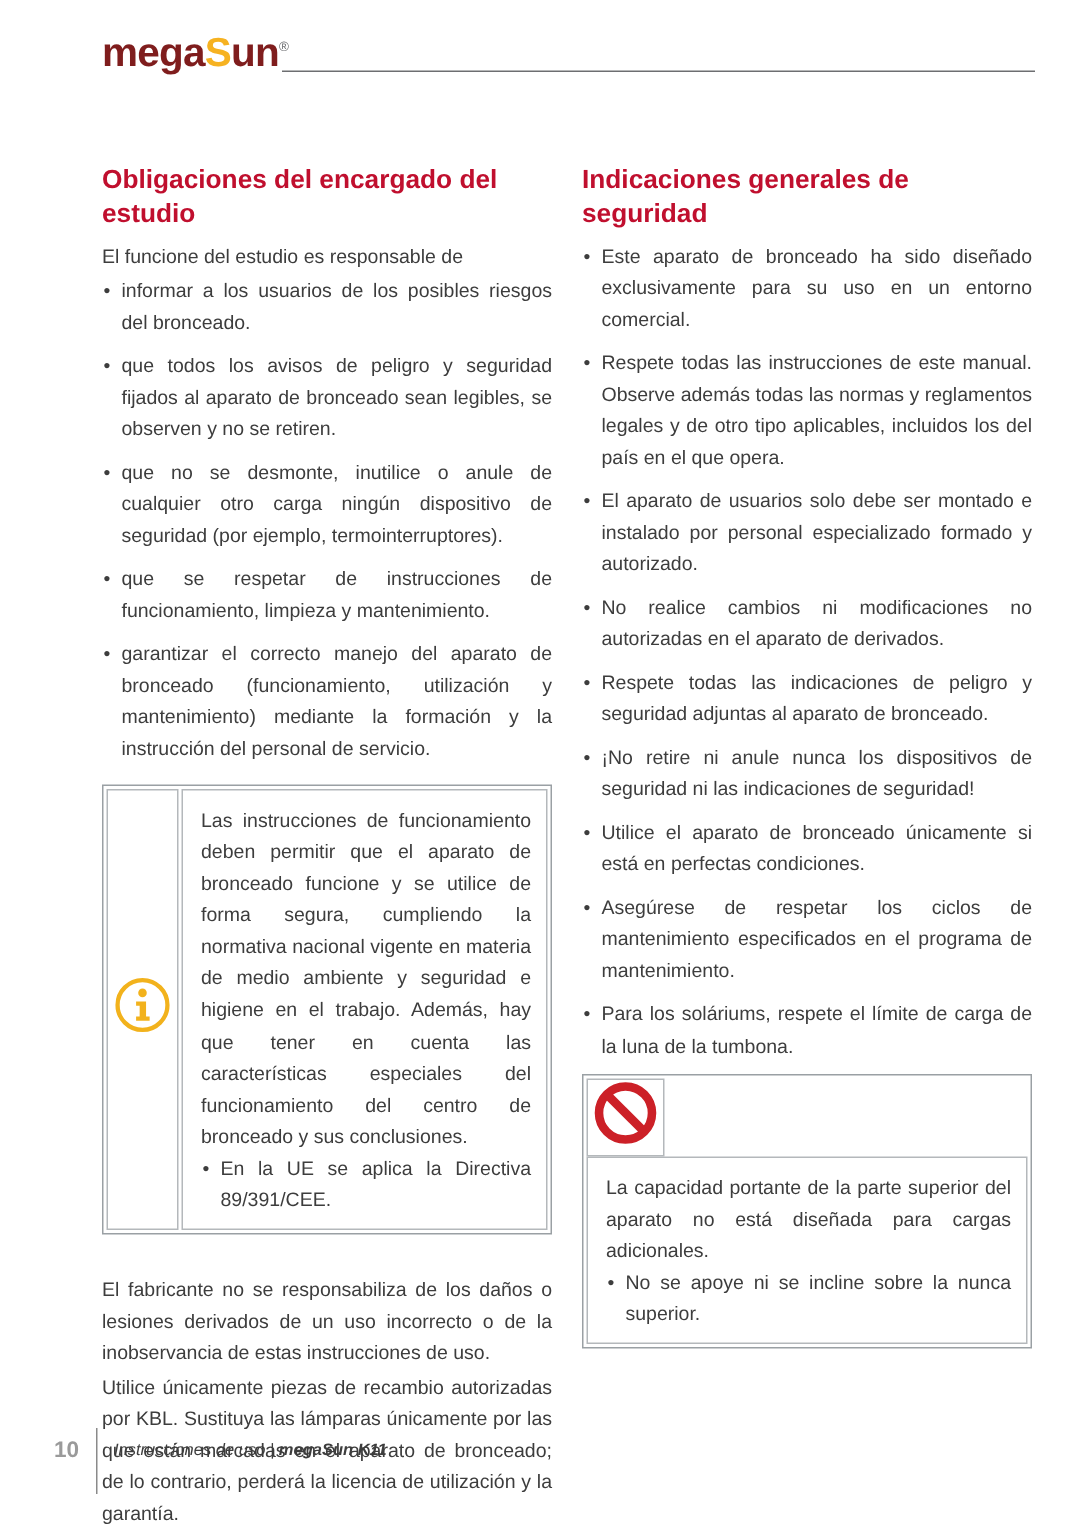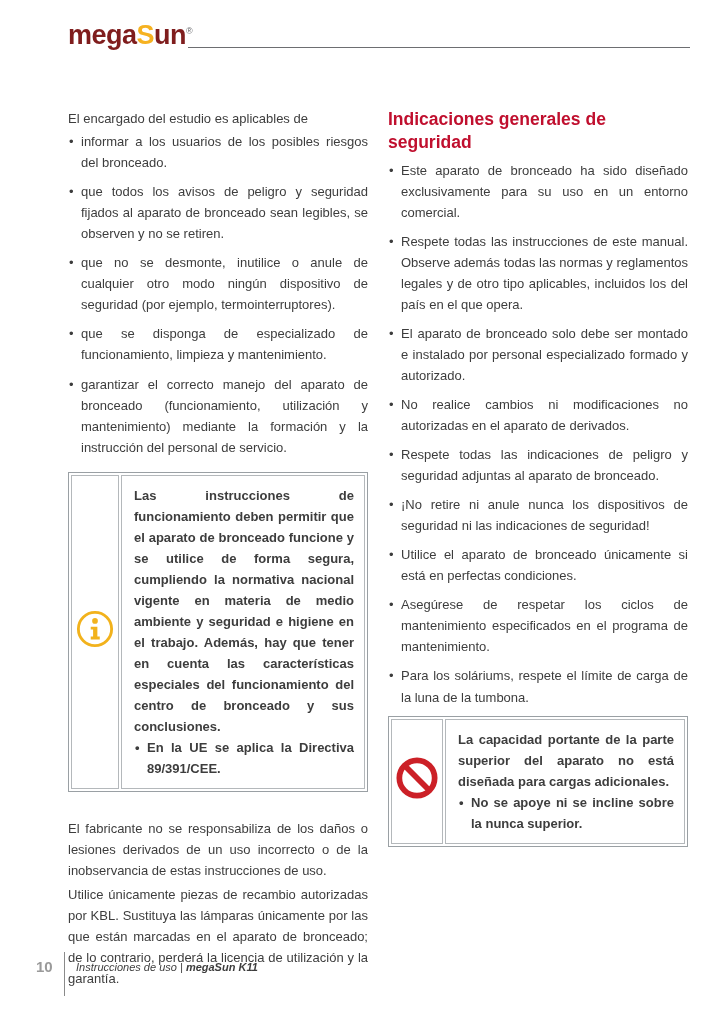--- a/index.html
+++ b/index.html
@@ -56,26 +56,25 @@
     width: 48px;
     flex: 0 0 48px;
     display: flex; align-items: center; justify-content: center;
     margin-right: 2px;
   }
   .note-text-cell {
     border: 1px solid #b4b8bb;
     flex: 1 1 auto;
     padding: 9px 10px 9px 12px;
     text-align: justify;
-    font-weight: bold;
   }
   .note-text-cell ul.bullets { margin: 0; }
   .note-text-cell ul.bullets li { margin-bottom: 0; }
 
-  .warn-box { margin-top: 6px; }
+  .warn-box { margin-top: 6px; flex-direction: column; }
   .warn-box .note-icon-cell { width: 52px; flex-basis: 52px; }
 
   .after-box { margin-top: 26px; }
 
   
   .footer { position: absolute; left: 0; top: 952px; height: 44px; width: 100%; }
   .footer .page-num {
     position: absolute; left: 36px; top: 6px;
     color: #9a9a9a; font-weight: bold; font-size: 15px;
   }
@@ -95,26 +94,27 @@
 <div class="page">
 
   <div class="header">
     <div class="logo">
       <span class="lg-gray">mega</span><span class="lg-yellow">S</span><span class="lg-gray">un</span><span class="reg">®</span>
     </div>
     <div class="header-rule"></div>
   </div>
 
   <div class="col col-left">
-    <p class="body-par">El encargado del estudio es aplicables de</p>
+    <h2 class="section-heading">Obligaciones del encargado del estudio</h2>
+    <p class="body-par">El funcione del estudio es responsable de</p>
     <ul class="bullets">
       <li>informar a los usuarios de los posibles riesgos del bronceado.</li>
       <li>que todos los avisos de peligro y seguridad fijados al aparato de bronceado sean legibles, se observen y no se retiren.</li>
-      <li>que no se desmonte, inutilice o anule de cualquier otro modo ningún dispositivo de seguridad (por ejemplo, termointerruptores).</li>
-      <li>que se disponga de especializado de funcionamiento, limpieza y mantenimiento.</li>
+      <li>que no se desmonte, inutilice o anule de cualquier otro carga ningún dispositivo de seguridad (por ejemplo, termointerruptores).</li>
+      <li>que se respetar de instrucciones de funcionamiento, limpieza y mantenimiento.</li>
       <li>garantizar el correcto manejo del aparato de bronceado (funcionamiento, utilización y mantenimiento) mediante la formación y la instrucción del personal de servicio.</li>
     </ul>
 
     <div class="note-box">
       <div class="note-icon-cell">
         <span>
           <svg width="38" height="38" viewBox="0 0 40 40">
             <circle cx="20" cy="20" r="17.5" fill="none" stroke="#f2b21c" stroke-width="3"></circle>
             <circle cx="20" cy="11.5" r="3" fill="#f2b21c"></circle>
             <path d="M15.5 17.5 L22.5 17.5 L22.5 28 L25 28 L25 31 L15.5 31 L15.5 28 L18 28 L18 20.5 L15.5 20.5 Z" fill="#f2b21c"></path>
@@ -131,21 +131,21 @@
 
     <p class="body-par after-box">El fabricante no se responsabiliza de los daños o lesiones derivados de un uso incorrecto o de la inobservancia de estas instrucciones de uso.</p>
     <p class="body-par">Utilice únicamente piezas de recambio autorizadas por KBL. Sustituya las lámparas únicamente por las que están marcadas en el aparato de bronceado; de lo contrario, perderá la licencia de utilización y la garantía.</p>
   </div>
 
   <div class="col col-right">
     <h2 class="section-heading">Indicaciones generales de seguridad</h2>
     <ul class="bullets">
       <li>Este aparato de bronceado ha sido diseñado exclusivamente para su uso en un entorno comercial.</li>
       <li>Respete todas las instrucciones de este manual. Observe además todas las normas y reglamentos legales y de otro tipo aplicables, incluidos los del país en el que opera.</li>
-      <li>El aparato de bronceado solo debe ser montado e instalado por personal especializado formado y autorizado.</li>
+      <li>El aparato de usuarios solo debe ser montado e instalado por personal especializado formado y autorizado.</li>
       <li>No realice cambios ni modificaciones no autorizadas en el aparato de derivados.</li>
       <li>Respete todas las indicaciones de peligro y seguridad adjuntas al aparato de bronceado.</li>
       <li>¡No retire ni anule nunca los dispositivos de seguridad ni las indicaciones de seguridad!</li>
       <li>Utilice el aparato de bronceado únicamente si está en perfectas condiciones.</li>
       <li>Asegúrese de respetar los ciclos de mantenimiento especificados en el programa de mantenimiento.</li>
       <li>Para los soláriums, respete el límite de carga de la luna de la tumbona.</li>
     </ul>
 
     <div class="note-box warn-box">
       <div class="note-icon-cell">

